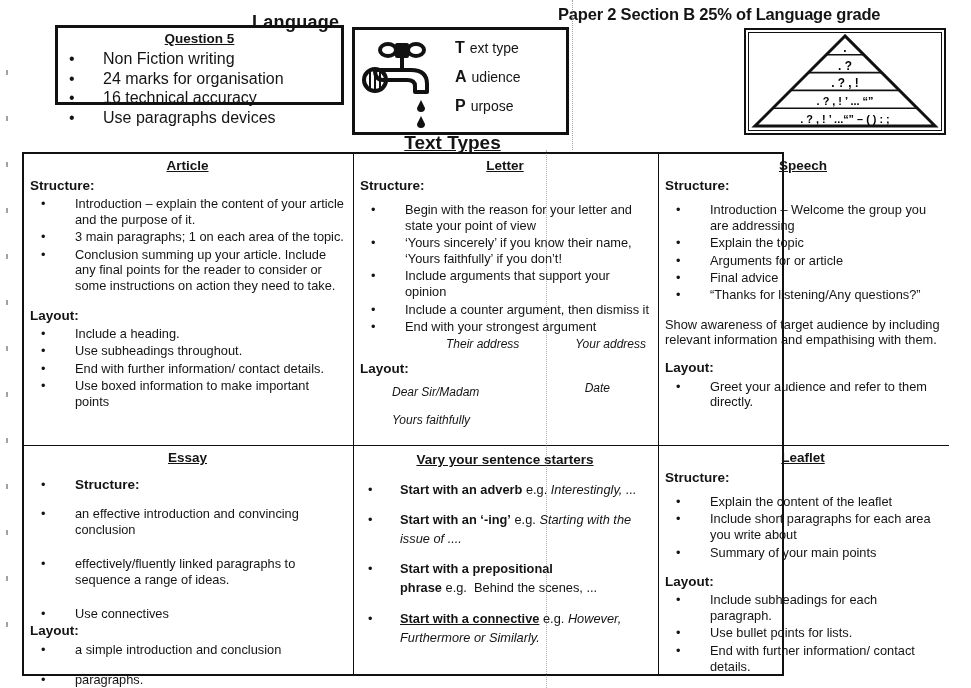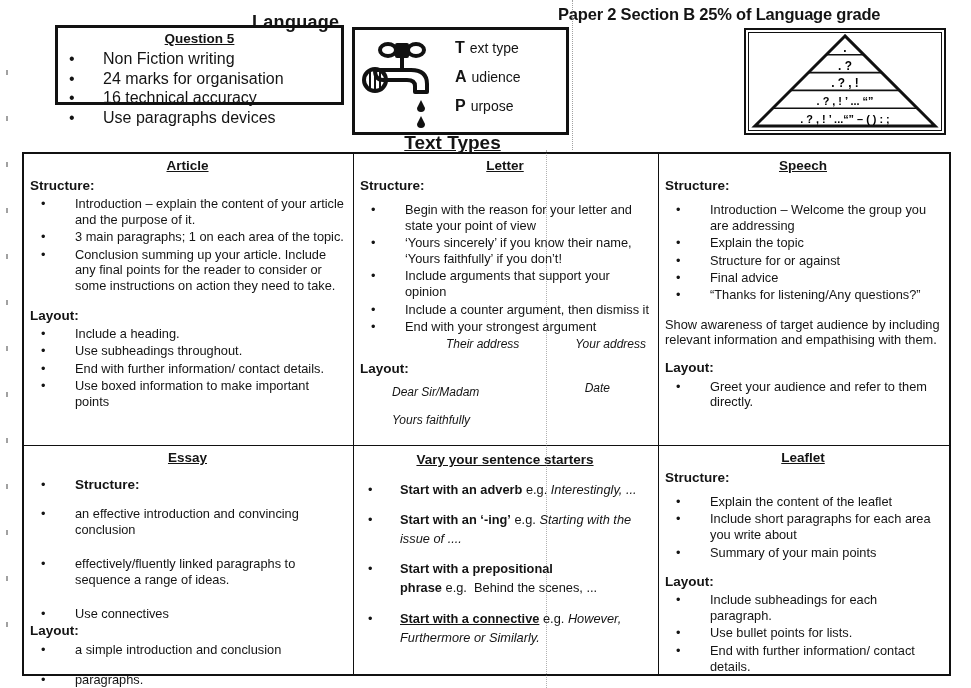--- a/index.html
+++ b/index.html
@@ -18,21 +18,21 @@
   .tap-line{font-size:14px;height:29px;display:flex;align-items:baseline;}
   .tap-letter{font-weight:bold;font-size:16px;margin-right:5px;}
 
   .pyrbox{position:absolute;left:744px;top:28px;width:202px;height:107px;border:2px solid #111;box-sizing:border-box;}
   .pyrbox-inner{position:absolute;left:2px;top:2px;right:2px;bottom:2px;border:1.5px solid #111;}
   .pyr-text{font-weight:bold;font-family:"Liberation Sans",sans-serif;}
 
   .section-title{position:absolute;left:0;top:132px;width:905px;text-align:center;font-size:19px;font-weight:bold;text-decoration:underline;z-index:3;}
 
   
-  .ttable{position:absolute;left:22px;top:152px;width:929px;height:524px;border:2px solid #111;box-sizing:border-box;display:grid;grid-template-columns:330px 305px 290px;grid-template-rows:292px 228px;z-index:2;}
+  .ttable{position:absolute;left:22px;top:152px;width:762px;height:524px;border:2px solid #111;box-sizing:border-box;display:grid;grid-template-columns:330px 305px 290px;grid-template-rows:292px 228px;z-index:2;}
   .cell{border-right:1.5px solid #111;border-bottom:1.5px solid #111;box-sizing:border-box;padding:3px 8px 2px 6px;font-size:12.8px;line-height:1.24;position:relative;overflow:visible;}
   .cell.last-col{border-right:none;}
   .cell.last-row{border-bottom:none;}
   .cell-title{text-align:center;font-weight:bold;text-decoration:underline;font-size:13.5px;margin:1px 0 3px;}
   .lbl{font-weight:bold;font-size:13.5px;}
   .bul{display:flex;margin:1.5px 0;}
   .bul::before{content:"•";flex:none;width:34px;padding-left:11px;}
   .gap-s{height:6px;} .gap-m{height:12px;}
 
   
@@ -200,21 +200,21 @@
     <div class="cell-title">Speech</div>
     <div class="lbl">Structure:</div>
     <div class="gap-s"></div>
     <div class="bul">
         <span>Introduction – Welcome the group you are addressing</span>
       </div>
     <div class="bul">
         <span>Explain the topic</span>
       </div>
     <div class="bul">
-        <span>Structure for or against</span>
+        <span>Arguments for or article</span>
       </div>
     <div class="bul">
         <span>Final advice</span>
       </div>
     <div class="bul">
         <span>“Thanks for listening/Any questions?”</span>
       </div>
     <div class="gap-m"></div>
     <div>Show awareness of target audience by including relevant information and empathising with them.</div>
     <div class="gap-m"></div>

